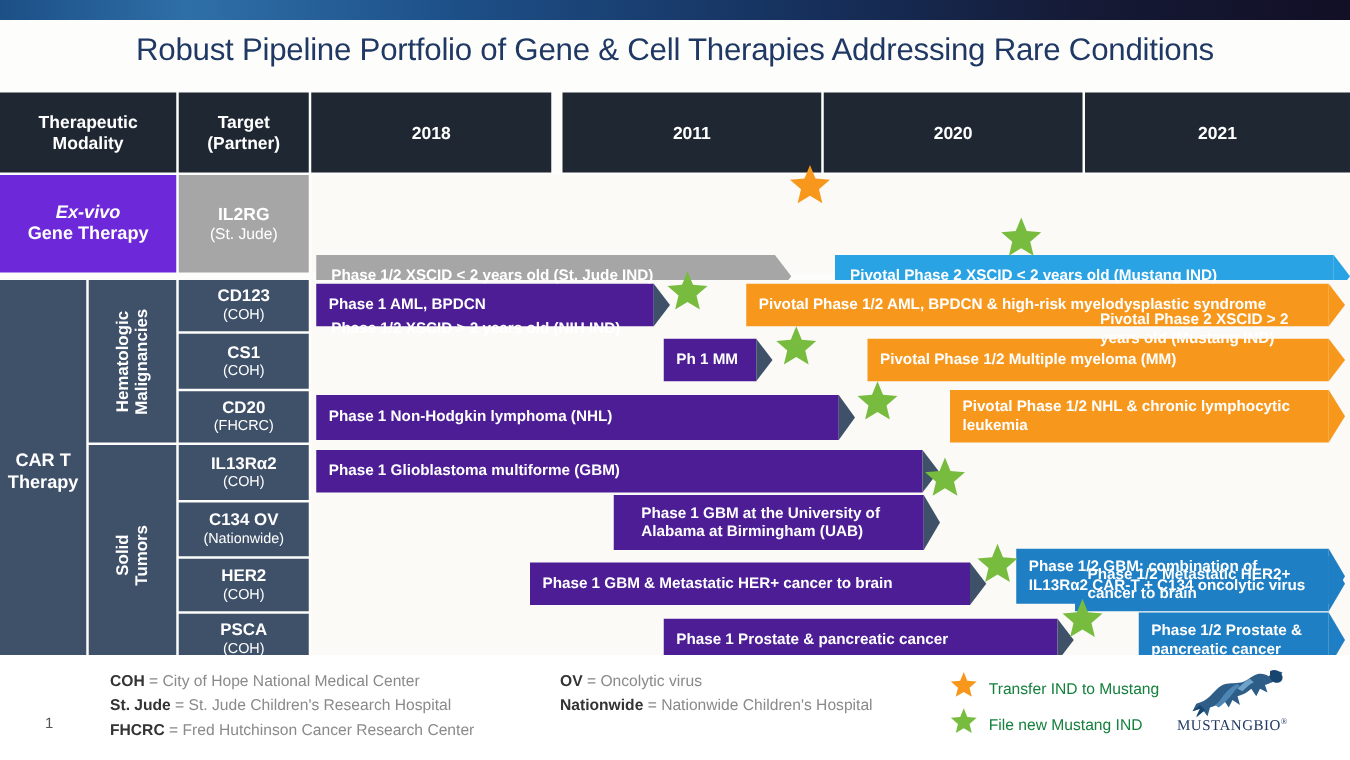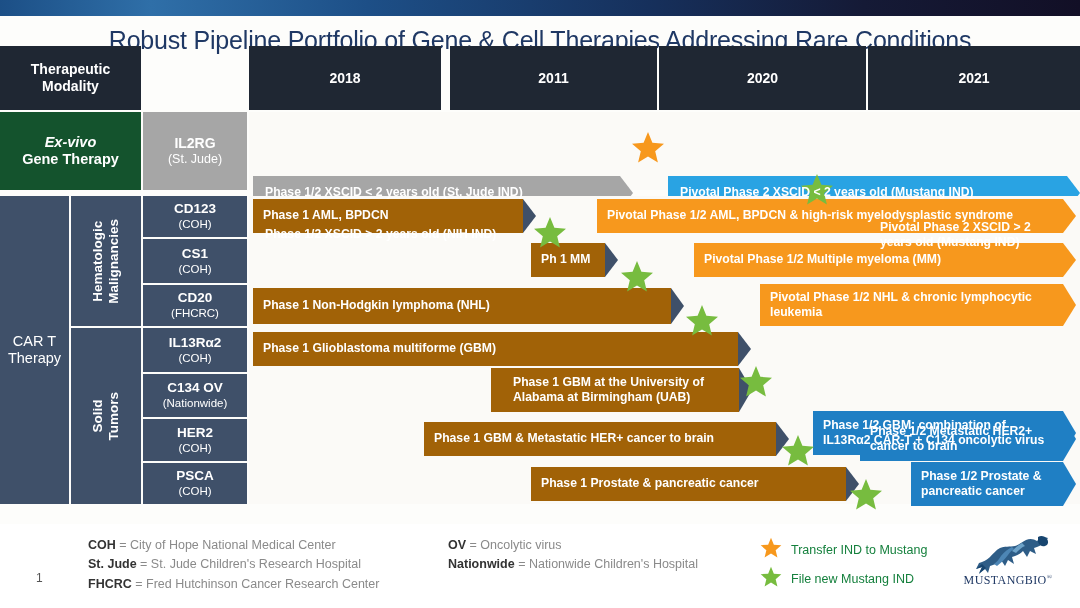--- a/index.html
+++ b/index.html
@@ -20,52 +20,52 @@
   
   .title{
     position:absolute;left:0;top:18px;width:1080px;height:44px;
     display:flex;align-items:center;justify-content:center;
     font-size:25px;color:#1f3864;letter-spacing:-0.2px;
     font-family:"Liberation Sans","DejaVu Sans",sans-serif;
     white-space:nowrap;
   }
 
   
-  .grid{position:absolute;left:0;top:46px;width:1080px;height:460px;}
+  .grid{position:absolute;left:0;top:74px;width:1080px;height:460px;}
 
   .hdr{position:absolute;background:#1f2733;color:#ffffff;
        display:flex;align-items:center;justify-content:center;text-align:center;
        font-weight:bold;font-size:14px;line-height:1.18;}
 
   .cell{position:absolute;display:flex;align-items:center;justify-content:center;
         text-align:center;color:#ffffff;line-height:1.2;}
 
-  .mod-exvivo{background:#14532d;font-size:14.5px;font-weight:bold;}
+  .mod-exvivo{background:#6d28d9;font-size:14.5px;font-weight:bold;}
   .mod-exvivo i{font-style:italic;}
   .tgt-exvivo{background:#a6a6a6;font-weight:bold;font-size:14px;}
   .tgt-exvivo .sub{font-weight:normal;font-size:12.5px;}
 
   .dark{background:#3f5069;}
   .target-cell{background:#3f5069;font-weight:bold;font-size:13.5px;}
   .target-cell .sub{font-weight:normal;font-size:11.5px;display:block;margin-top:1px;text-align:center;}
 
   .vert{writing-mode:vertical-rl;transform:rotate(180deg);font-weight:bold;
         font-size:13.5px;line-height:1.15;text-align:center;}
 
-  .cart-label{font-weight:normal;font-size:14.5px;}
+  .cart-label{font-weight:bold;font-size:14.5px;}
 
   .track{position:absolute;background:#fbfaf7;}
 
   
   .arrow{position:absolute;display:flex;align-items:center;color:#fff;
          font-weight:bold;font-size:12.2px;line-height:1.25;
          box-sizing:border-box;}
   .arrow span{position:relative;z-index:2;display:block;}
   .arrow.gray{background:#a6a6a6;}
-  .arrow.navy{background:#a16207;}
+  .arrow.navy{background:#4c1d95;}
   .arrow.orange{background:#f7981d;}
   .arrow.blue{background:#29a3e3;}
   .arrow.tip-r{ }
   .arrow.tip-r::after{
     content:"";position:absolute;left:100%;top:0;width:0;height:0;
     border-top:var(--half) solid transparent;
     border-bottom:var(--half) solid transparent;
     border-left:13px solid var(--col);
   }
 
@@ -73,41 +73,47 @@
   .star{position:absolute;width:0;height:0;}
   .star svg{display:block;}
 
   
   .footer{position:absolute;left:0;top:524px;width:1080px;height:84px;background:#ffffff;}
   .pagenum{position:absolute;left:36px;top:571px;font-size:12px;color:#555;}
   .legend-col{position:absolute;font-size:12.5px;color:#8a8a8a;line-height:1.55;}
   .legend-col b{color:#333333;font-weight:bold;}
   .legend-key{position:absolute;font-size:12.5px;color:#15803d;}
 
-  .logo{position:absolute;left:952px;top:533px;width:112px;height:62px;}
+  .logo{position:absolute;left:930px;top:533px;width:112px;height:62px;}
   .logo .word{position:absolute;left:0;top:40px;width:112px;text-align:center;
      font-family:"Liberation Serif","DejaVu Serif",serif;
      font-size:12px;color:#1f3864;letter-spacing:0.4px;}
   .logo .word sup{font-size:7px;vertical-align:super;}
 </style>
 </head>
 <body>
 
 <div id="slide">
 
   <div class="topbar"></div>
 
   <div class="title">Robust Pipeline Portfolio of Gene &amp; Cell Therapies Addressing Rare Conditions</div>
 
   <div class="grid">
 
     <div class="hdr" style="left:0;top:0;width:141px;height:64px;">
       <div>
         <div>Therapeutic</div>
         <div>Modality</div>
+      </div>
+    </div>
+    <div class="hdr" style="left:143px;top:0;width:104px;height:64px;">
+      <div>
+        <div>Target</div>
+        <div>(Partner)</div>
       </div>
     </div>
     <div class="hdr" style="left:249px;top:0;width:192px;height:64px;">
       <span>2018</span>
     </div>
     <div class="hdr" style="left:450px;top:0;width:207px;height:64px;">
       <span>2011</span>
     </div>
     <div class="hdr" style="left:659px;top:0;width:207px;height:64px;">
       <span>2020</span>

